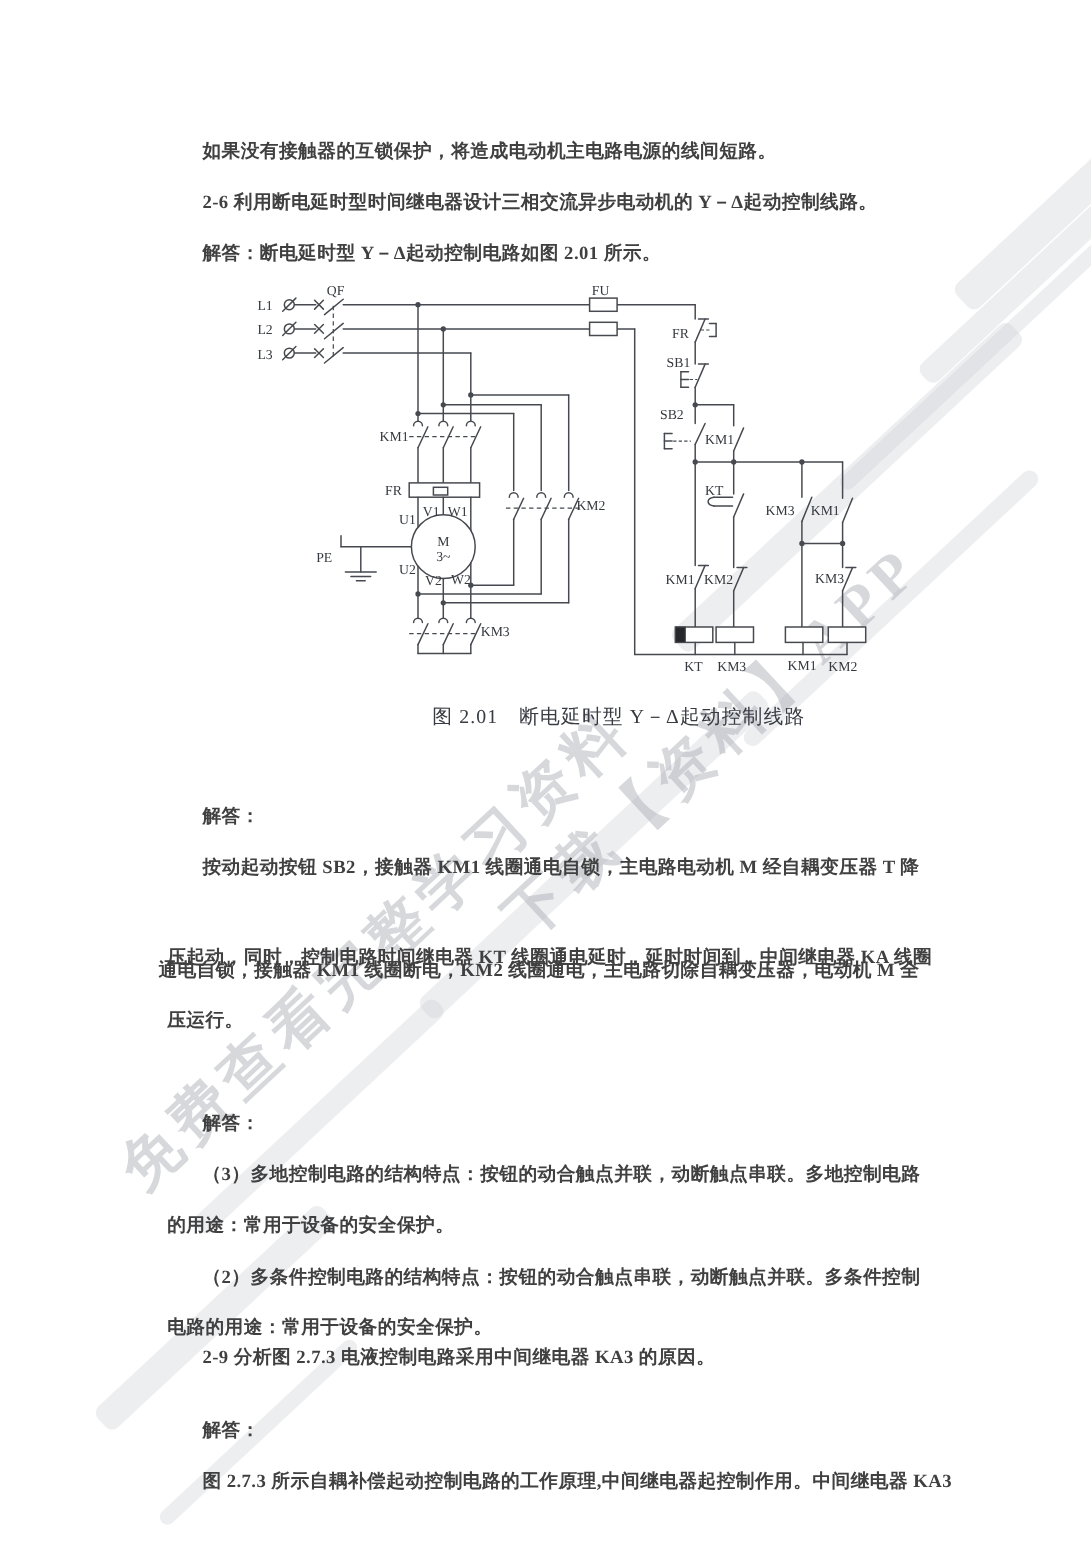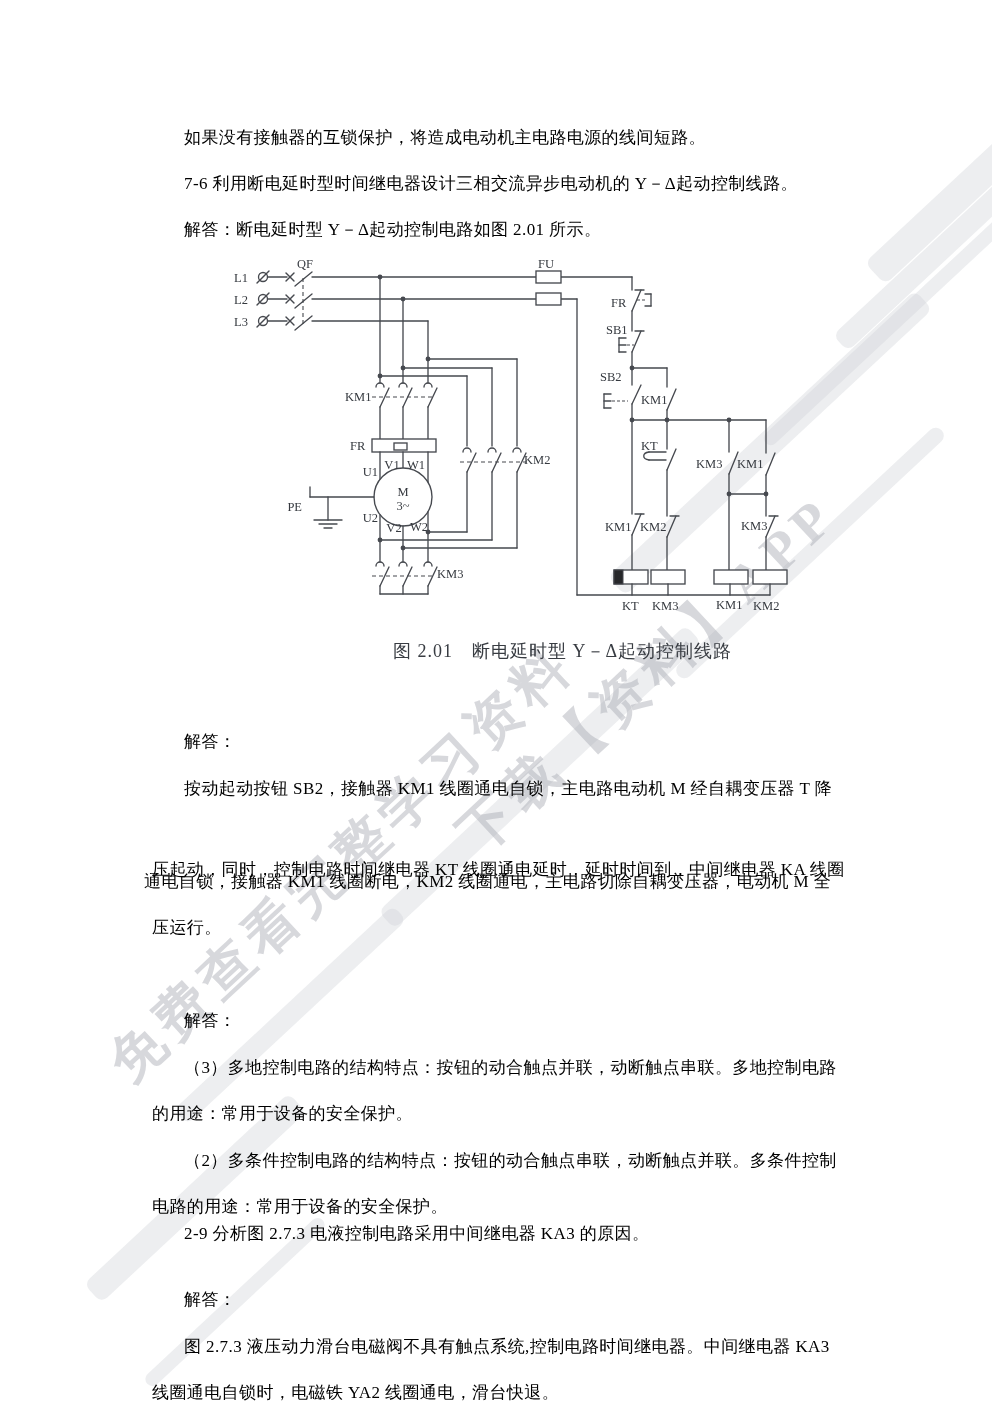--- a/index.html
+++ b/index.html
@@ -10,23 +10,24 @@
     background:#ffffff;
     overflow:hidden;
     font-family:"Liberation Serif","DejaVu Serif",serif;
   }
   
   .tl{
     position:absolute;
     font-size:17px;
     line-height:19px;
     letter-spacing:0.4px;
-    color:#000000;
+    color:#404040;
     white-space:nowrap;
     z-index:3;
+    font-weight:bold;
   }
   .tl0{left:184px;top:128px}
   .tl1{left:184px;top:174px}
   .tl2{left:184px;top:220px}
   .tl3{left:184px;top:686px}
   .tl4{left:184px;top:732px}
   .tl5{left:184px;top:779px}
   .tl6{left:152px;top:860px}
   .tl7{left:144px;top:872px}
   .tl8{left:152px;top:918px}
@@ -96,37 +97,36 @@
   <div class="streak s4"></div>
   <div class="streak s5"></div>
   <div class="streak s6"></div>
   <div class="streak s7"></div>
   <div class="streak s8"></div>
   <div class="streak s9"></div>
   <div class="wm wm1">免费查看完整学习资料</div>
   <div class="wm wm2">下载【资料】APP</div>
 
   <div class="tl tl0">如果没有接触器的互锁保护，将造成电动机主电路电源的线间短路。</div>
-  <div class="tl tl1">7-6 利用断电延时型时间继电器设计三相交流异步电动机的 Y－Δ起动控制线路。</div>
+  <div class="tl tl1">2-6 利用断电延时型时间继电器设计三相交流异步电动机的 Y－Δ起动控制线路。</div>
   <div class="tl tl2">解答：断电延时型 Y－Δ起动控制电路如图 2.01 所示。</div>
   <div class="caption">图 2.01　断电延时型 Y－Δ起动控制线路</div>
   <div class="tl tl4">解答：</div>
   <div class="tl tl5">按动起动按钮 SB2，接触器 KM1 线圈通电自锁，主电路电动机 M 经自耦变压器 T 降</div>
   <div class="tl tl6">压起动，同时，控制电路时间继电器 KT 线圈通电延时，延时时间到，中间继电器 KA 线圈</div>
   <div class="tl tl7">通电自锁，接触器 KM1 线圈断电，KM2 线圈通电，主电路切除自耦变压器，电动机 M 全</div>
   <div class="tl tl8">压运行。</div>
   <div class="tl tl10">解答：</div>
   <div class="tl tl11">（3）多地控制电路的结构特点：按钮的动合触点并联，动断触点串联。多地控制电路</div>
   <div class="tl tl12">的用途：常用于设备的安全保护。</div>
   <div class="tl tl13">（2）多条件控制电路的结构特点：按钮的动合触点串联，动断触点并联。多条件控制</div>
   <div class="tl tl14">电路的用途：常用于设备的安全保护。</div>
   <div class="tl tl15">2-9 分析图 2.7.3 电液控制电路采用中间继电器 KA3 的原因。</div>
   <div class="tl tl16">解答：</div>
-  <div class="tl tl17">图 2.7.3 液压动力滑台电磁阀不具有触点系统,控制电路时间继电器。中间继电器 KA3</div>
-  <div class="tl tl18">线圈通电自锁时，电磁铁 YA2 线圈通电，滑台快退。</div>
+  <div class="tl tl17">图 2.7.3 所示自耦补偿起动控制电路的工作原理,中间继电器起控制作用。中间继电器 KA3</div>
 
   <svg class="circuit" width="992" height="1403" viewBox="0 0 992 1403">
 
     <g>
       <text x="234" y="282">L1</text>
       <text x="234" y="304">L2</text>
       <text x="234" y="326">L3</text>
       <text x="297" y="268">QF</text>
 
       <circle class="w" cx="263" cy="277" r="4.5"></circle>

